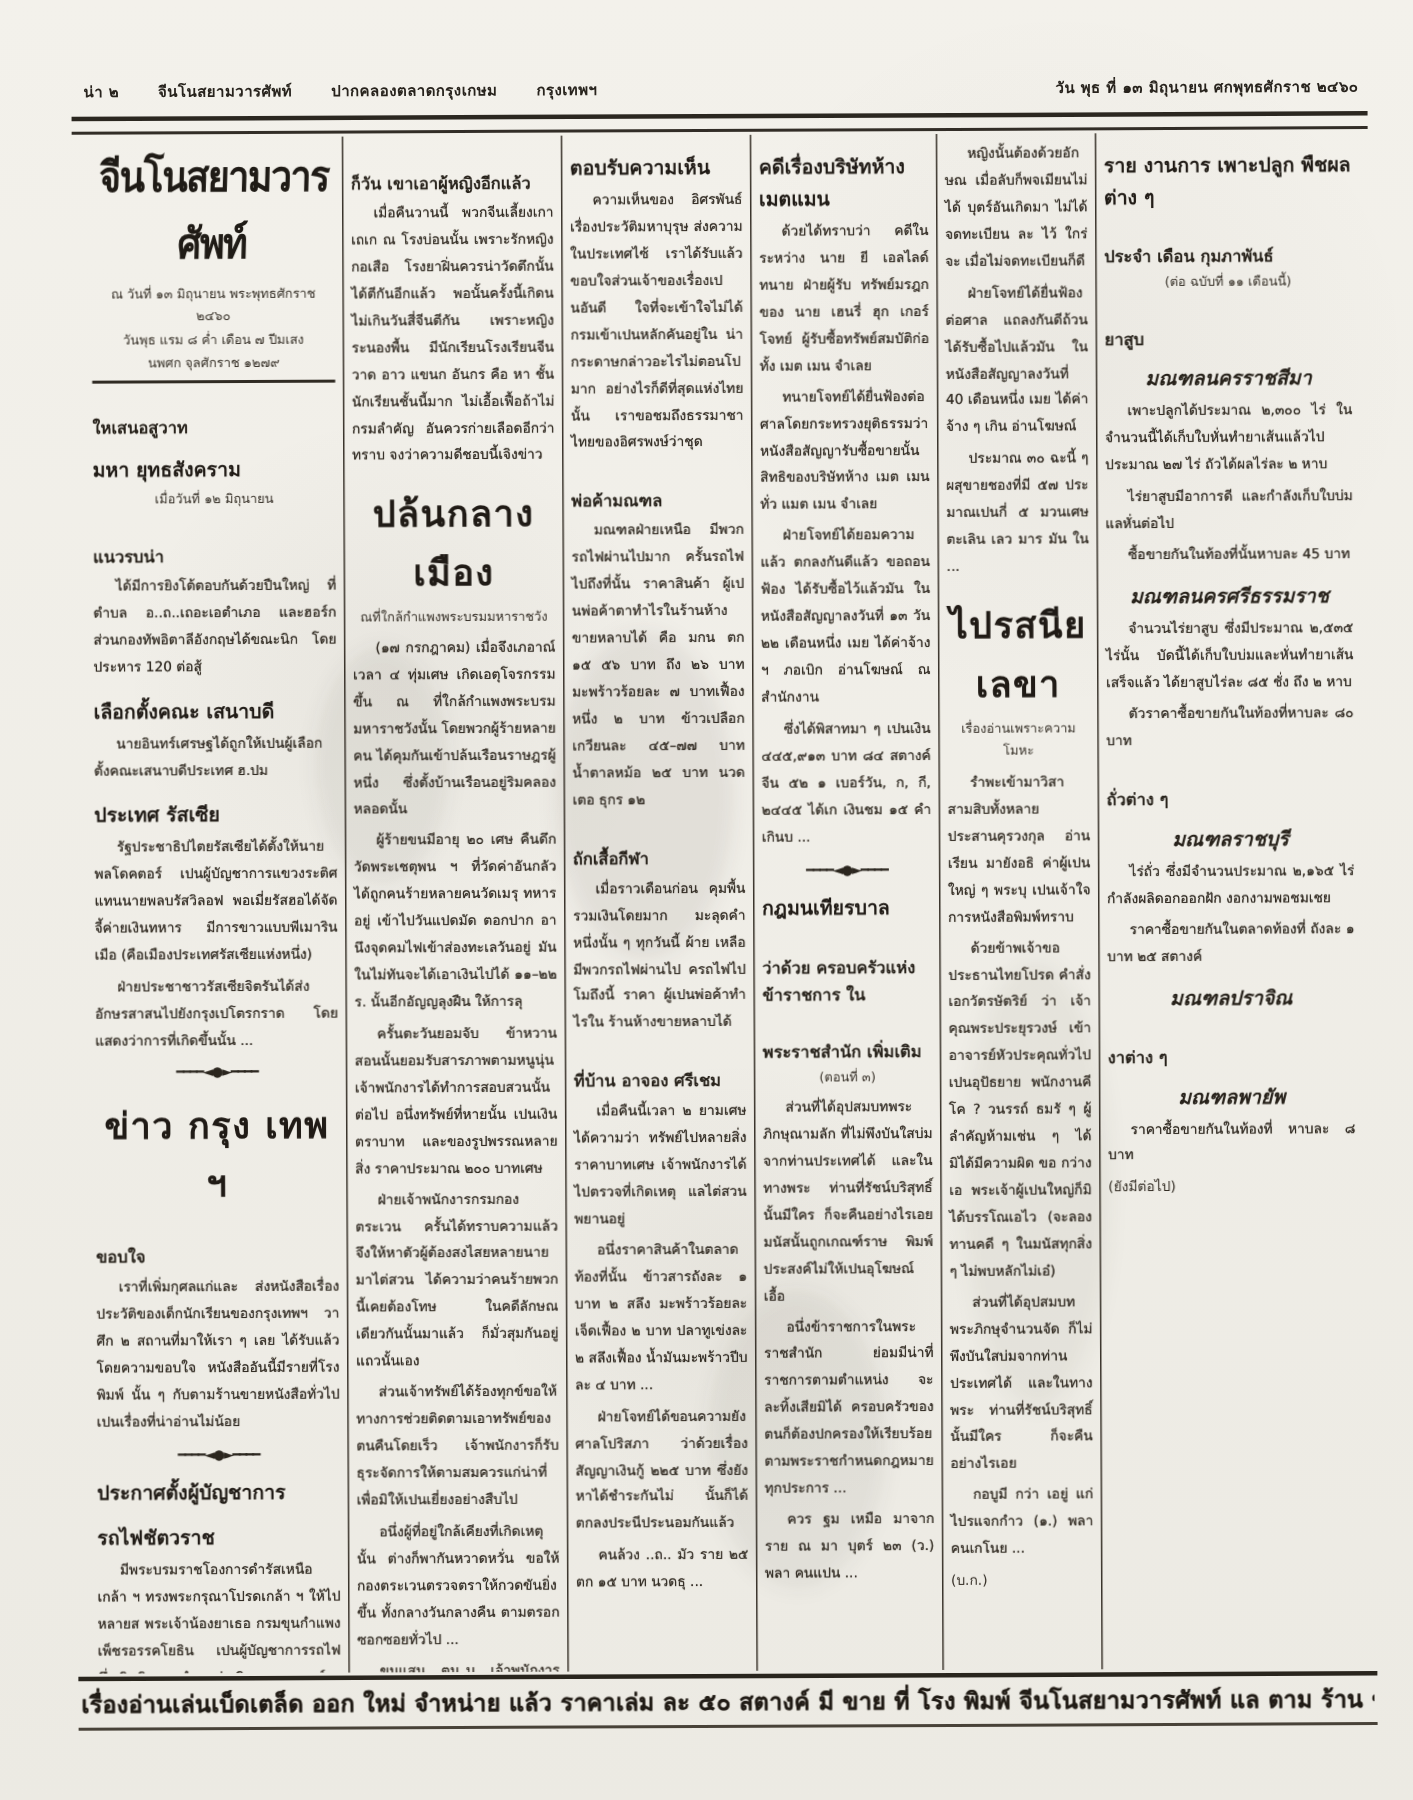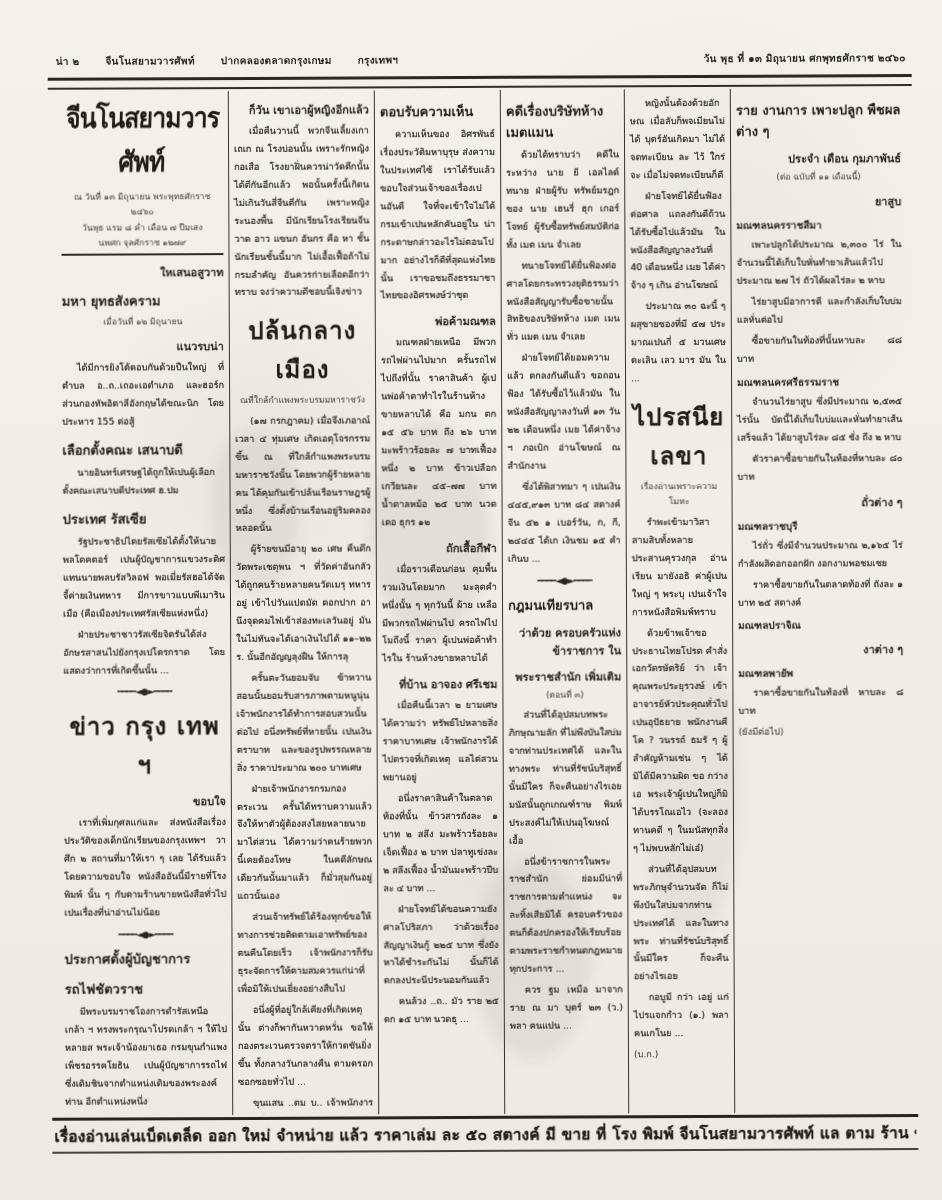--- a/index.html
+++ b/index.html
@@ -37,22 +37,22 @@
   .col{flex:0 0 auto;height:1024px;overflow:hidden;padding:2px 5px 0 5px;box-sizing:border-box;}
   .col + .col{border-left:1.6px solid #3c362e;}
   .c0{width:172px;} .c1{width:146px;} .c2{width:126px;} .c3{width:124px;} .c4{width:106px;} .c5{width:176px;}
 
   .mast{font-size:25px;font-weight:bold;text-align:center;transform:scaleY(1.12) skewX(-2deg);
     letter-spacing:-1px;margin:6px 0 10px 0;color:#231f1a;}
   .mast-rule{border-top:2px solid #332e27;margin:2px 0 6px 0;}
   .sm{font-size:8.6px;text-align:center;line-height:1.8;color:#3a342c;}
   .h1{font-size:24px;font-weight:bold;text-align:center;margin:10px 0 4px 0;letter-spacing:1px;color:#241f1a;}
   .h2{font-size:13px;font-weight:bold;margin:9px 0 3px 0;color:#241f1a;}
-  .h3{font-size:11px;font-weight:bold;text-align:right;margin:8px 0 2px 0;color:#2a251e;}
-  .hs{font-size:10px;font-weight:bold;text-align:left;margin:7px 0 2px 0;color:#2a251e;}
+  .h3{font-size:11px;font-weight:bold;text-align:left;margin:20px 0 2px 0;color:#2a251e;}
+  .hs{font-size:13px;font-weight:bold;text-align:center;margin:7px 0 2px 0;color:#2a251e;font-style:italic;}
   .p{font-size:9.2px;line-height:1.95;text-align:justify;text-indent:15px;margin:3px 0;
      color:#342e26;text-shadow:0 0 .5px rgba(50,43,35,.75);}
   .pr{font-size:9.2px;line-height:1.95;text-align:left;margin:2px 0;color:#342e26;}
   .deco{text-align:center;font-size:9px;color:#2e2922;margin:8px 0 2px 0;letter-spacing:-1px;}
   .deco::before{content:"━━━━◄●►━━━━";}
 
   
   .botrule{position:absolute;left:50px;top:1116px;width:866px;border-top:3.5px solid #2c2821;}
   .banner{position:absolute;left:52px;top:1122px;width:862px;font-size:15.5px;font-weight:bold;
     white-space:nowrap;overflow:hidden;letter-spacing:.2px;color:#241f19;filter:blur(.2px);
@@ -86,21 +86,21 @@
         <div class="col c0">
           <div class="mast">จีนโนสยามวารศัพท์</div>
           <div class="sm">ณ วันที่ ๑๓ มิถุนายน พระพุทธศักราช ๒๔๖๐</div>
           <div class="sm">วันพุธ แรม ๘ ค่ำ เดือน ๗ ปีมเสง</div>
           <div class="sm">นพศก จุลศักราช ๑๒๗๙</div>
           <div class="mast-rule"></div>
           <div class="h3">ใหเสนอสูวาท</div>
           <div class="h2">มหา ยุทธสังคราม</div>
           <div class="sm">เมื่อวันที่ ๑๒ มิถุนายน</div>
           <div class="h3">แนวรบน่า</div>
-          <div class="p">ได้มีการยิงโต้ตอบกันด้วยปืนใหญ่ ที่ตำบล อ..ถ..เถอะเอตำเภอ และฮอร์ก ส่วนกองทัพอิตาลีอังกฤษได้ขณะนิก โดยประหาร 155 ต่อสู้</div>
+          <div class="p">ได้มีการยิงโต้ตอบกันด้วยปืนใหญ่ ที่ตำบล อ..ถ..เถอะเอตำเภอ และฮอร์ก ส่วนกองทัพอิตาลีอังกฤษได้ขณะนิก โดยประหาร 120 ต่อสู้</div>
           <div class="h2">เลือกตั้งคณะ เสนาบดี</div>
           <div class="p">นายอินทร์เศรษฐได้ถูกให้เปนผู้เลือกตั้งคณะเสนาบดีประเทศ ฮ.ปม</div>
           <div class="h2">ประเทศ รัสเซีย</div>
           <div class="p">รัฐประชาธิปไตยรัสเซียได้ตั้งให้นายพลโดคตอร์ เปนผู้บัญชาการแขวงระติศ แทนนายพลบรัสวิลอฟ พอเมี่ยรัสฮอได้จัดจี้ค่ายเงินทหาร มีการขาวแบบพีเมารินเมือ (คือเมืองประเทศรัสเซียแห่งหนึ่ง)</div>
           <div class="p">ฝ่ายประชาชาวรัสเซียจิตรันได้ส่งอักษรสาสนไปยังกรุงเปโตรกราด โดยแสดงว่าการที่เกิดขึ้นนั้น ...</div>
           <div class="deco"></div>
           <div class="h1">ข่าว กรุง เทพ ฯ</div>
           <div class="h3">ขอบใจ</div>
           <div class="p">เราที่เพิ่มกุศลแก่และ ส่งหนังสือเรื่องประวัติของเด็กนักเรียนของกรุงเทพฯ วาศึก ๒ สถานที่มาให้เรา ๆ เลย ได้รับแล้วโดยความขอบใจ หนังสืออันนี้มีรายที่โรงพิมพ์ นั้น ๆ กับตามร้านขายหนังสือทั่วไป เปนเรื่องที่น่าอ่านไม่น้อย</div>
           <div class="deco"></div>
@@ -163,21 +163,21 @@
           <div class="pr">(บ.ก.)</div>
         </div>
         <div class="col c5">
           <div class="h2">ราย งานการ เพาะปลูก พืชผลต่าง ๆ</div>
           <div class="h3">ประจำ เดือน กุมภาพันธ์</div>
           <div class="sm">(ต่อ ฉบับที่ ๑๑ เดือนนี้)</div>
           <div class="h3">ยาสูบ</div>
           <div class="hs">มณฑลนครราชสีมา</div>
           <div class="p">เพาะปลูกได้ประมาณ ๒,๓๐๐ ไร่ ใน จำนวนนี้ได้เก็บใบหั่นทำยาเส้นแล้วไป ประมาณ ๒๗ ไร่ ถัวได้ผลไร่ละ ๒ หาบ</div>
           <div class="p">ไร่ยาสูบมีอาการดี และกำลังเก็บใบบ่ม แลหั่นต่อไป</div>
-          <div class="p">ซื้อขายกันในท้องที่นั้นหาบละ ๘๘ บาท</div>
+          <div class="p">ซื้อขายกันในท้องที่นั้นหาบละ 45 บาท</div>
           <div class="hs">มณฑลนครศรีธรรมราช</div>
           <div class="p">จำนวนไร่ยาสูบ ซึ่งมีประมาณ ๒,๕๓๕ ไร่นั้น บัดนี้ได้เก็บใบบ่มและหั่นทำยาเส้นเสร็จแล้ว ได้ยาสูบไร่ละ ๘๕ ชั่ง ถึง ๒ หาบ</div>
           <div class="p">ตัวราคาซื้อขายกันในท้องที่หาบละ ๘๐ บาท</div>
           <div class="h3">ถั่วต่าง ๆ</div>
           <div class="hs">มณฑลราชบุรี</div>
           <div class="p">ไร่ถั่ว ซึ่งมีจำนวนประมาณ ๒,๑๖๕ ไร่ กำลังผลิดอกออกฝัก งอกงามพอชมเชย</div>
           <div class="p">ราคาซื้อขายกันในตลาดท้องที่ ถังละ ๑ บาท ๒๕ สตางค์</div>
           <div class="hs">มณฑลปราจิณ</div>
           <div class="h3">งาต่าง ๆ</div>
           <div class="hs">มณฑลพายัพ</div>

